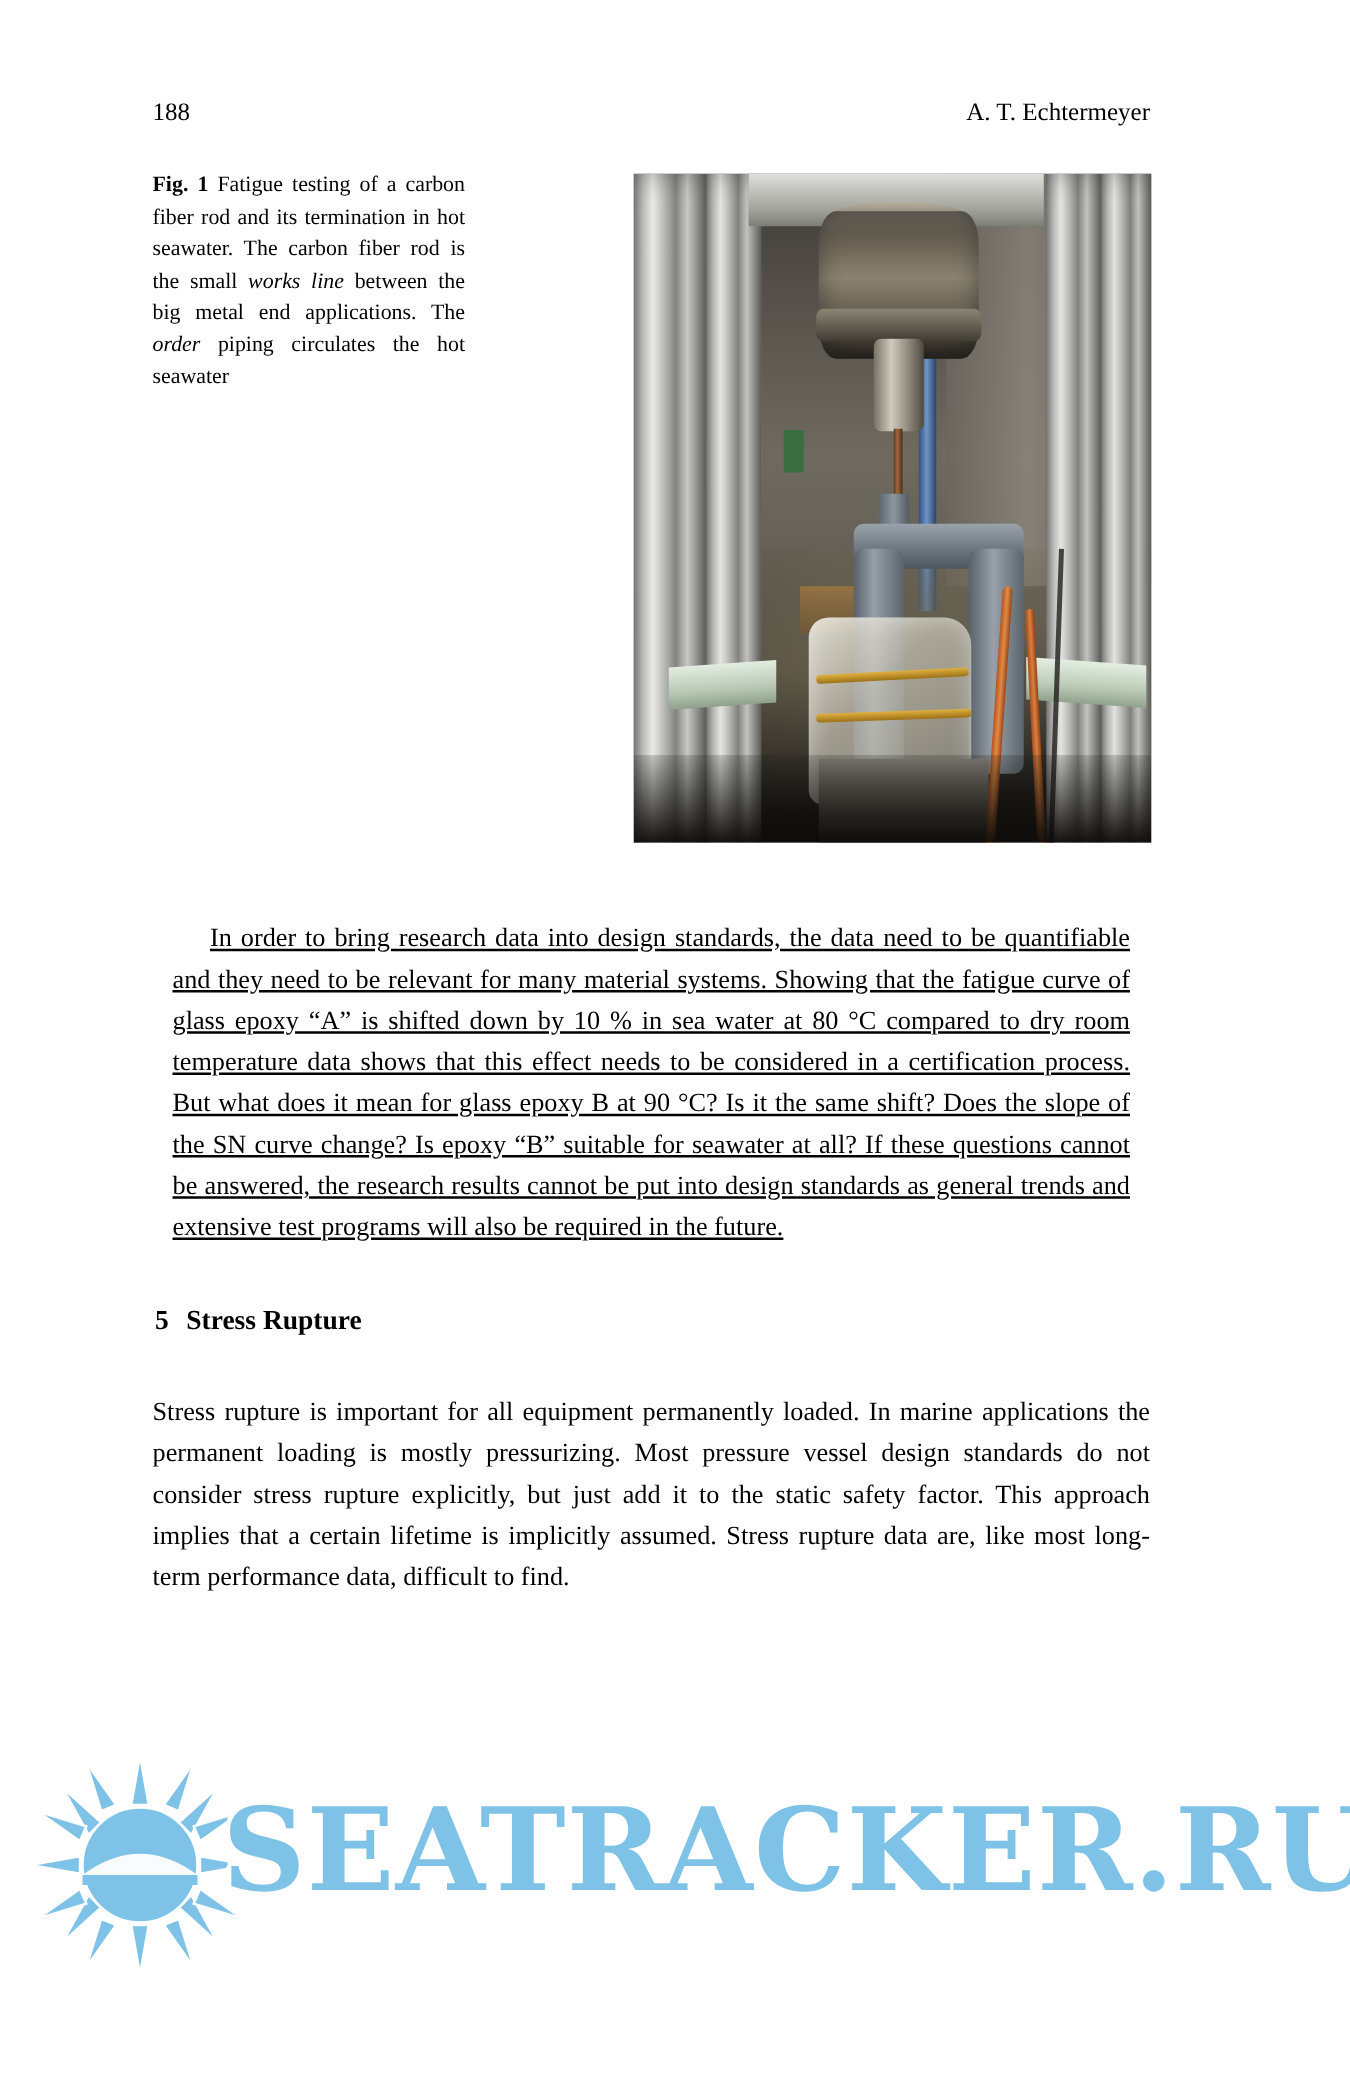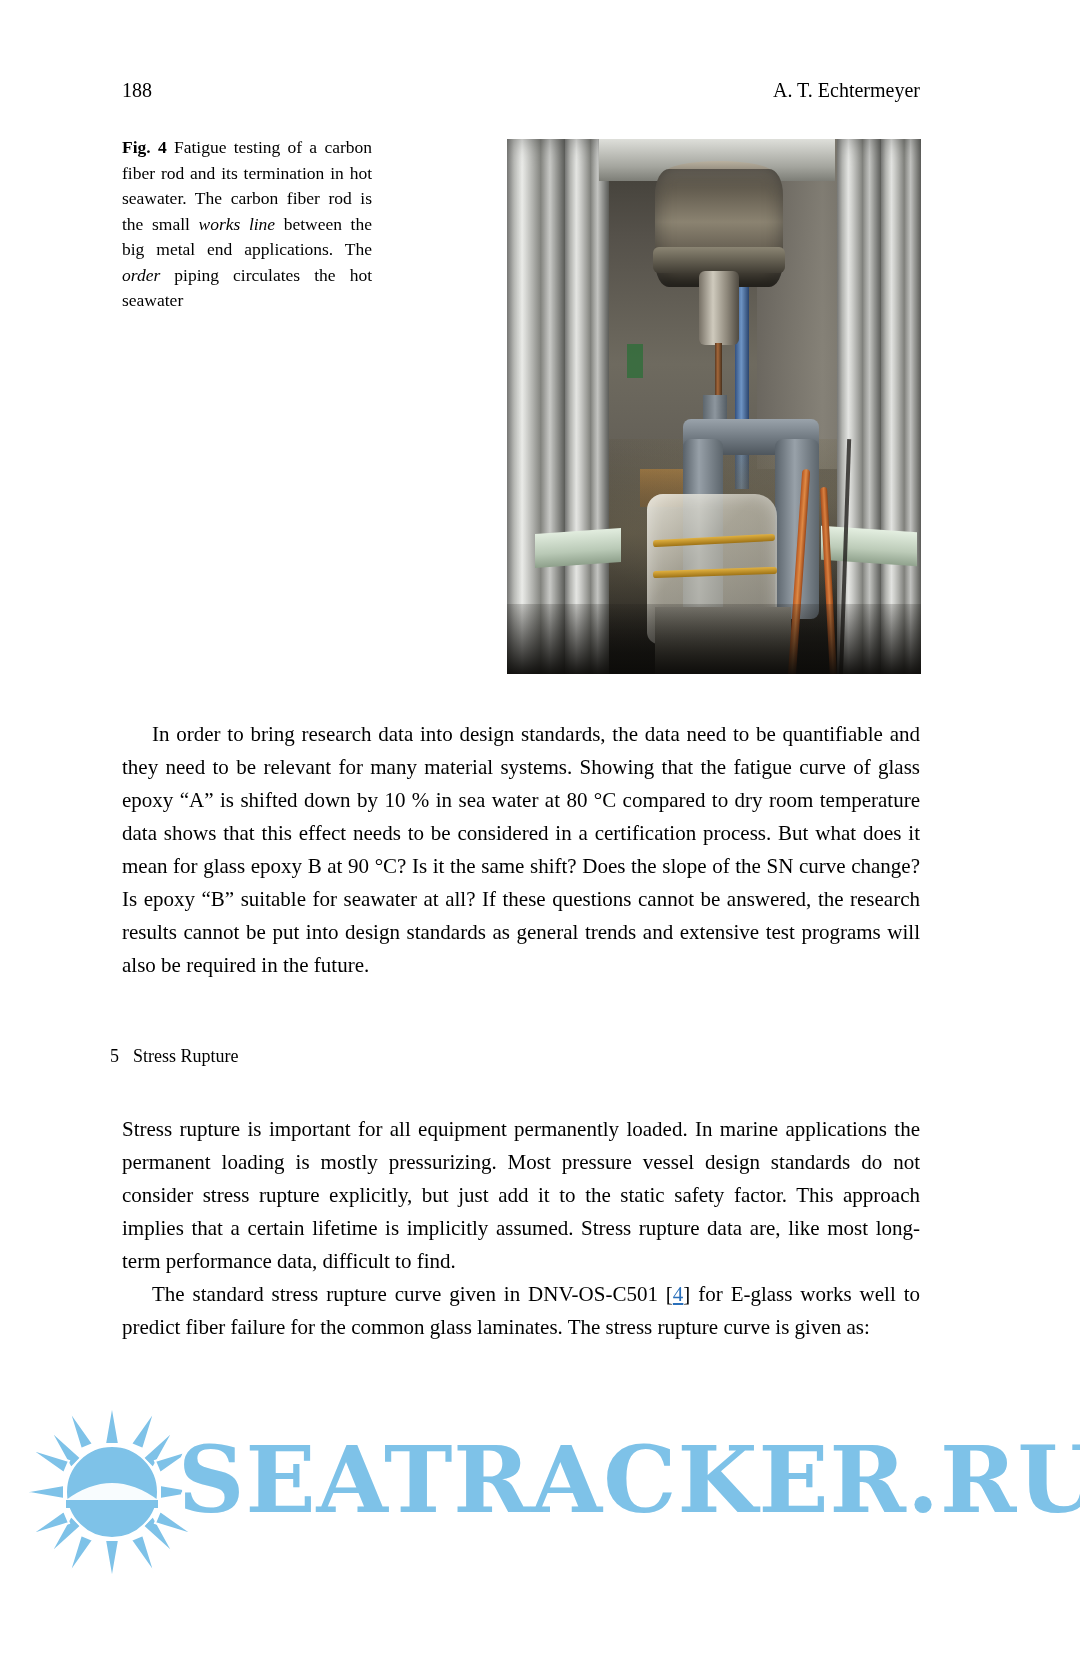--- a/index.html
+++ b/index.html
@@ -262,29 +262,29 @@
   .body-col {
     position: absolute;
     left: 122px;
     width: 798px;
     font-size: 21px;
     line-height: 33px;
     text-align: justify;
     text-justify: inter-word;
   }
   .para-1 { top: 718px; }
-  .para-1 p { margin: 0; text-indent: 30px; }
+  .para-1 p { margin: 16px; text-indent: 30px; text-decoration: underline; }
 
   .section-heading {
     position: absolute;
-    left: 110px;
+    left: 124px;
     top: 1040px;
     width: 798px;
-    font-size: 18px;
-    font-weight: normal;
+    font-size: 22px;
+    font-weight: bold;
     line-height: 32px;
   }
   .section-heading .num { margin-right: 14px; }
 
   .para-2 { top: 1113px; }
   .para-2 p { margin: 0; }
   .para-2 p + p { text-indent: 30px; }
   .ref-link { color: #2a6fba; }
 
   
@@ -329,21 +329,21 @@
 <body>
 
 <div class="page">
 
   <div class="running-head">
     <span class="folio">188</span>
     <span class="author">A. T. Echtermeyer</span>
   </div>
 
   <div class="fig-caption">
-    <span class="fig-label">Fig. 4</span><span> </span><span>Fatigue testing of a carbon fiber rod and its termination in hot seawater. The carbon fiber rod is the small </span><i>works line</i><span> between the big metal end applications. The </span><i>order</i><span> piping circulates the hot seawater</span>
+    <span class="fig-label">Fig. 1</span><span> </span><span>Fatigue testing of a carbon fiber rod and its termination in hot seawater. The carbon fiber rod is the small </span><i>works line</i><span> between the big metal end applications. The </span><i>order</i><span> piping circulates the hot seawater</span>
   </div>
 
   <div class="figure-box">
     <div class="photo">
       <div class="bg"></div>
       <div class="wall-right"></div>
       <div class="blue-rail"></div>
       <div class="green-sign"></div>
       <div class="orange-box"></div>
       <div class="bg-clutter"></div>
@@ -384,21 +384,20 @@
   <div class="body-col para-1">
     <p>In order to bring research data into design standards, the data need to be quantifiable and they need to be relevant for many material systems. Showing that the fatigue curve of glass epoxy “A” is shifted down by 10 % in sea water at 80 °C compared to dry room temperature data shows that this effect needs to be considered in a certification process. But what does it mean for glass epoxy B at 90 °C? Is it the same shift? Does the slope of the SN curve change? Is epoxy “B” suitable for seawater at all? If these questions cannot be answered, the research results cannot be put into design standards as general trends and extensive test programs will also be required in the future.</p>
   </div>
 
   <div class="section-heading">
     <span class="num">5</span><span>Stress Rupture</span>
   </div>
 
   <div class="body-col para-2">
     <p>Stress rupture is important for all equipment permanently loaded. In marine applications the permanent loading is mostly pressurizing. Most pressure vessel design standards do not consider stress rupture explicitly, but just add it to the static safety factor. This approach implies that a certain lifetime is implicitly assumed. Stress rupture data are, like most long-term performance data, difficult to find.</p>
-    <p><span>The standard stress rupture curve given in DNV-OS-C501 [</span><a class="ref-link" href="#">4</a><span>] for E-glass works well to predict fiber failure for the common glass laminates. The stress rupture curve is given as:</span></p>
   </div>
 
   <div class="watermark">
     <svg class="wm-sun" viewBox="0 0 176 176">
       <g fill="#7ec2e8" stroke="#ffffff" stroke-width="2">
         <g id="rays">
           <polygon points="88,0 95,40 81,40"></polygon>
           <polygon points="88,176 95,136 81,136"></polygon>
           <polygon points="0,88 40,81 40,95"></polygon>
           <polygon points="176,88 136,81 136,95"></polygon>

